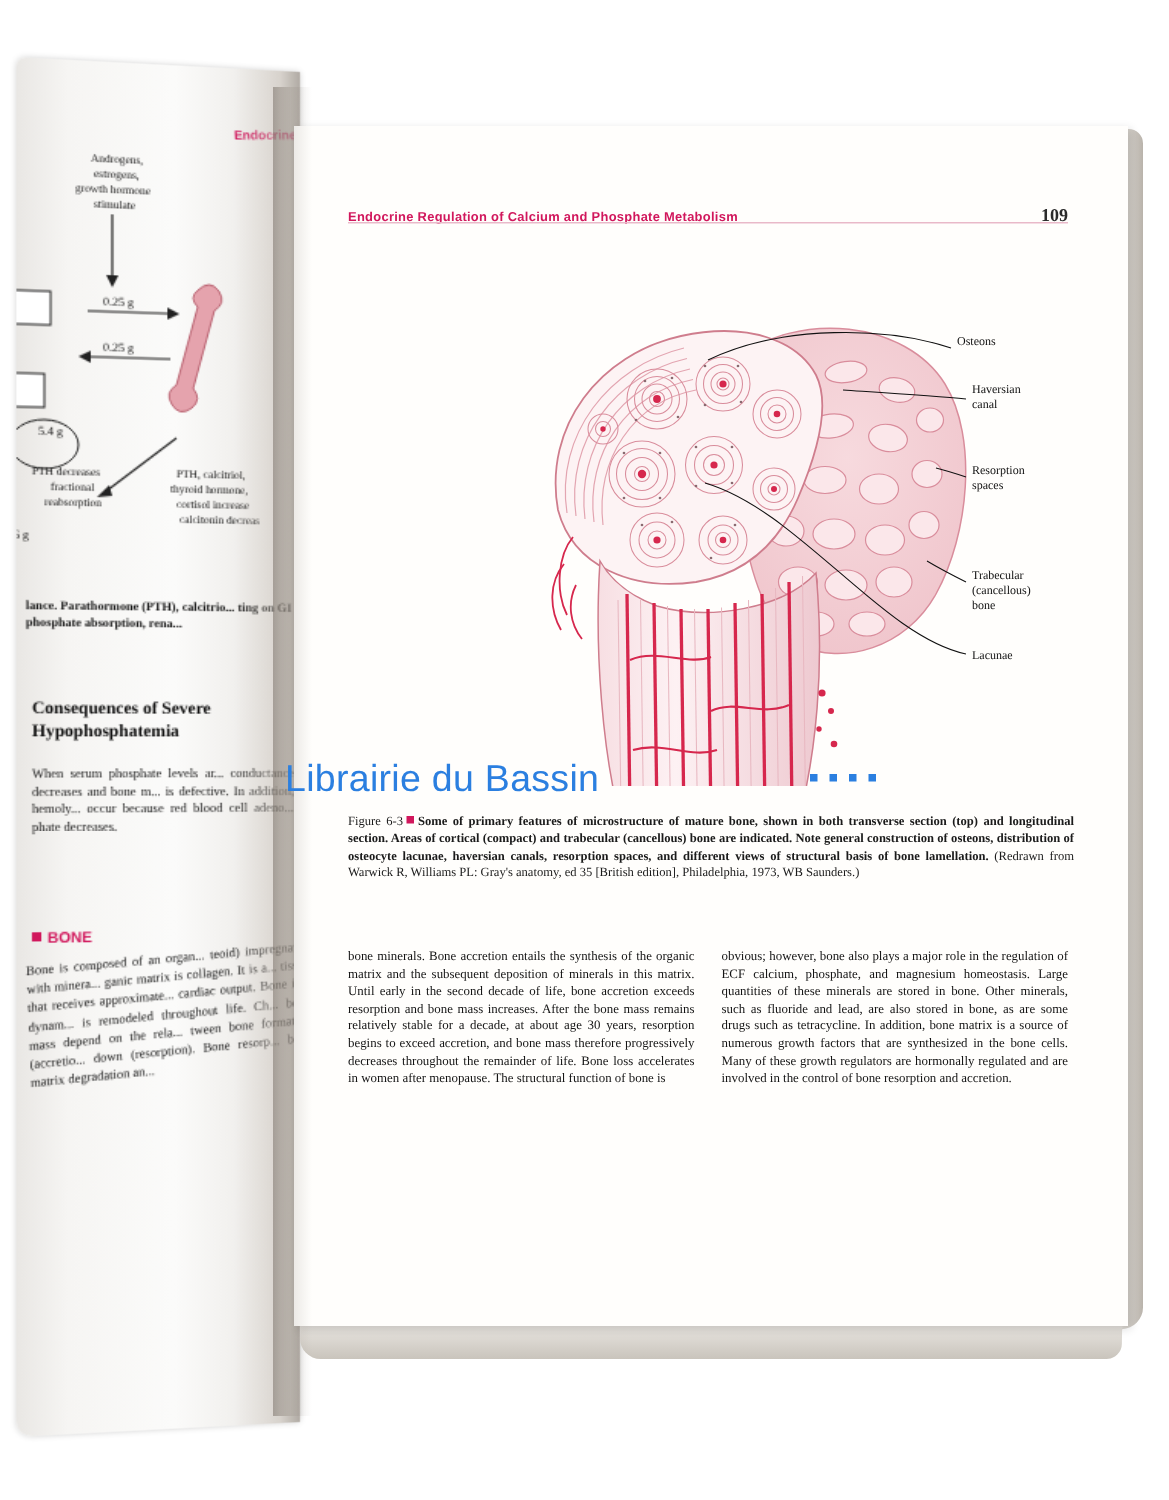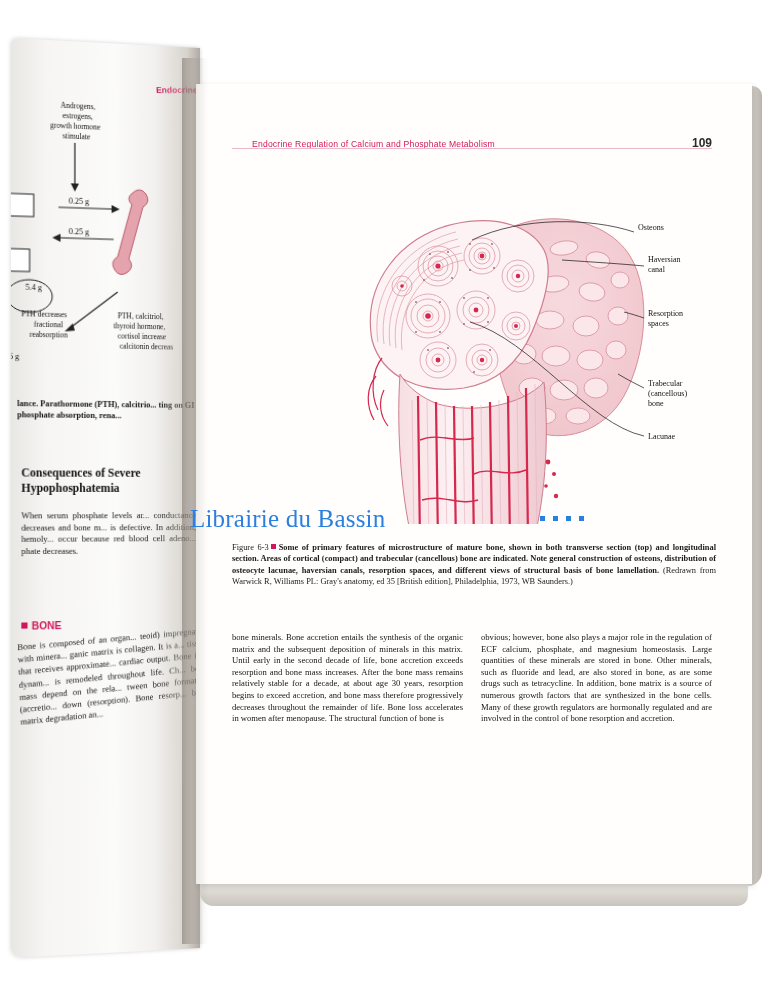--- a/index.html
+++ b/index.html
@@ -108,28 +108,27 @@
     left: 36px;
     top: 52px;
     width: 480px;
     display: flex;
     justify-content: space-between;
     align-items: baseline;
   }
   .rh-title {
     color: #d1175c;
     font-family: "Liberation Sans", sans-serif;
-    font-weight: normal;
+    font-weight: bold;
     font-size: 8.6px;
     letter-spacing: .2px;
-    margin-left: 20px;
   }
   .rh-page {
     color: #2b2b2b;
-    font-family: Liberation Sans, sans-serif;
+    font-family: Liberation Serif, serif;
     font-weight: bold;
     font-size: 12px;
   }
   .rule-top {
     position: absolute;
     left: 36px;
     top: 64px;
     width: 480px;
     height: 1px;
     background: #e9b9c9;
@@ -165,21 +164,21 @@
     margin: 0 3px 0 2px;
     vertical-align: 1px;
   }
   .caption .src { font-weight: normal; }
 
   
   .watermark {
     position: absolute;
     left: 190px;
     top: 505px;
-    font-family: Liberation Serif, serif;
+    font-family: Liberation Sans, sans-serif;
     font-size: 25px;
     color: #2b7fe0;
     letter-spacing: .2px;
     z-index: 40;
     white-space: nowrap;
   }
   .wm-dots {
     position: absolute;
     left: 540px;
     top: 516px;

